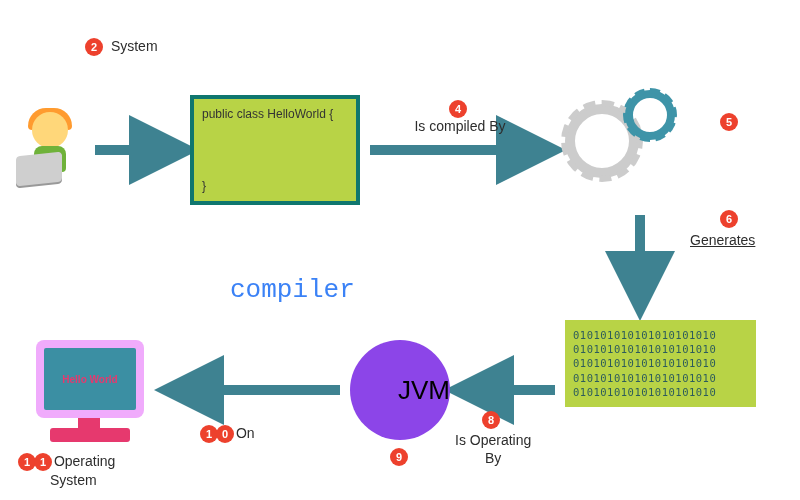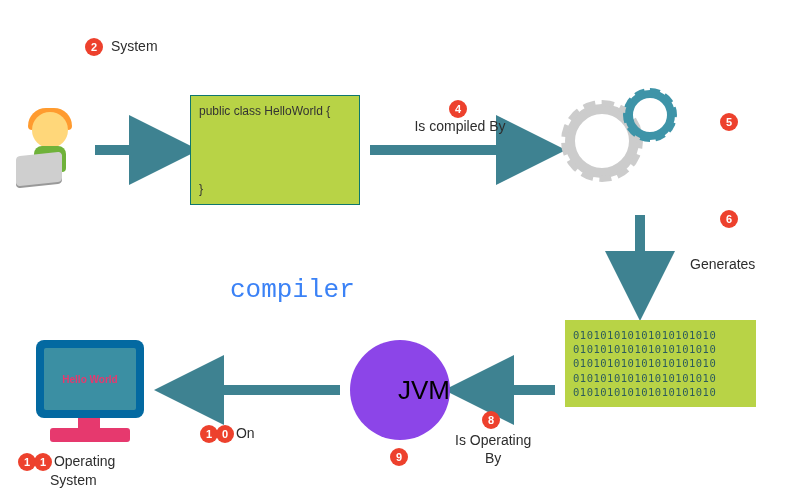--- a/index.html
+++ b/index.html
@@ -9,21 +9,21 @@
     min-width: 18px; height: 18px; padding: 0 3px;
     background: #ED412D; color: white; border-radius: 9px;
     font-size: 11px; font-weight: bold; box-sizing: border-box;
   }
   .step { position: absolute; font-size: 14px; color: #2d2d2d; }
   .step .badge { margin-right: 4px; vertical-align: middle; }
   .dual-badge .badge { margin-right: -2px; }
   .dual-badge .badge:last-of-type { margin-right: 4px; }
 
   .code-box {
-    position: absolute; background: #B8D346; border: 1px solid #0f766e;
+    position: absolute; background: #B8D346; border: 4px solid #0f766e;
     font-size: 12px; padding: 8px; box-sizing: border-box;
     color: #333; font-family: Arial, sans-serif;
   }
   .bytecode-box {
     position: absolute; background: #B8D346;
     font-size: 10.5px; padding: 8px; color: #2d5c5c;
     font-family: monospace; line-height: 1.35; letter-spacing: 0.5px;
   }
   .jvm-circle {
     position: absolute; width: 100px; height: 100px; border-radius: 50%;
@@ -35,21 +35,21 @@
 
   
   .dev-art { position: absolute; left: 10px; top: 110px; width: 80px; height: 80px; }
   .dev-face { position:absolute; left:22px; top:2px; width:36px; height:36px; background:#FFD77A; border-radius:50%; }
   .dev-hair { position:absolute; left:18px; top:-2px; width:44px; height:22px; background:#FF9B2F; border-radius:22px 22px 5px 5px; }
   .dev-body { position:absolute; left:24px; top:36px; width:32px; height:26px; background:#6FB23A; border-radius:8px 8px 4px 4px; }
   .dev-lap  { position:absolute; left:6px; top:44px; width:46px; height:30px; background:#cfcfcf; border-radius:4px; transform:skewY(-6deg); box-shadow:0 2px 0 #999; }
 
   
   .comp-art { position:absolute; left:30px; top:340px; width:120px; height:110px; }
-  .monitor { position:absolute; left:6px; top:0; width:108px; height:78px; background:#0369a1; border-radius:8px; padding:8px; box-sizing:border-box; }
+  .monitor { position:absolute; left:6px; top:0; width:108px; height:78px; background:#f0abfc; border-radius:8px; padding:8px; box-sizing:border-box; }
   .screen  { width:100%; height:100%; background:#3B8FA3; display:flex; align-items:center; justify-content:center; color:#E6396E; font-size:10px; font-weight:bold; border-radius:2px;}
   .stand   { position:absolute; left:48px; top:78px; width:22px; height:10px; background:#E6396E; }
   .keyboard{ position:absolute; left:20px; top:88px; width:80px; height:14px; background:#E6396E; border-radius:3px; }
 
   
   .gears { position:absolute; left:565px; top:90px; width:120px; height:100px; }
   .gear { position:absolute; border-radius:50%; }
   .gear-big { left:0; top:14px; width:74px; height:74px; border:10px solid #ccc; box-sizing:border-box; }
   .gear-big::before { content:""; position:absolute; inset:-14px; border:6px dashed #ccc; border-radius:50%; }
   .gear-small { left:60px; top:0; width:50px; height:50px; border:8px solid #3E94A8; box-sizing:border-box; }
@@ -107,21 +107,21 @@
     <div class="gear gear-big"></div>
     <div class="gear gear-small"></div>
   </div>
   <div class="step" style="left:720px; top:113px;">
      <span class="badge">5</span>
   </div>
 
   <div class="step" style="left:720px; top:210px;">
      <span class="badge">6</span>
   </div>
-  <div class="step" style="left:690px; top:256px;">
+  <div class="step" style="left:690px; top:232px;text-decoration:underline;">
     <span>Generates</span>
   </div>
 
   <div class="title" style="left:230px; top:275px;">compiler</div>
 
   <div class="bytecode-box" style="left:565px; top:320px; width:175px;">
     <span style="white-space:pre;">010101010101010101010
 010101010101010101010
 010101010101010101010
 010101010101010101010

